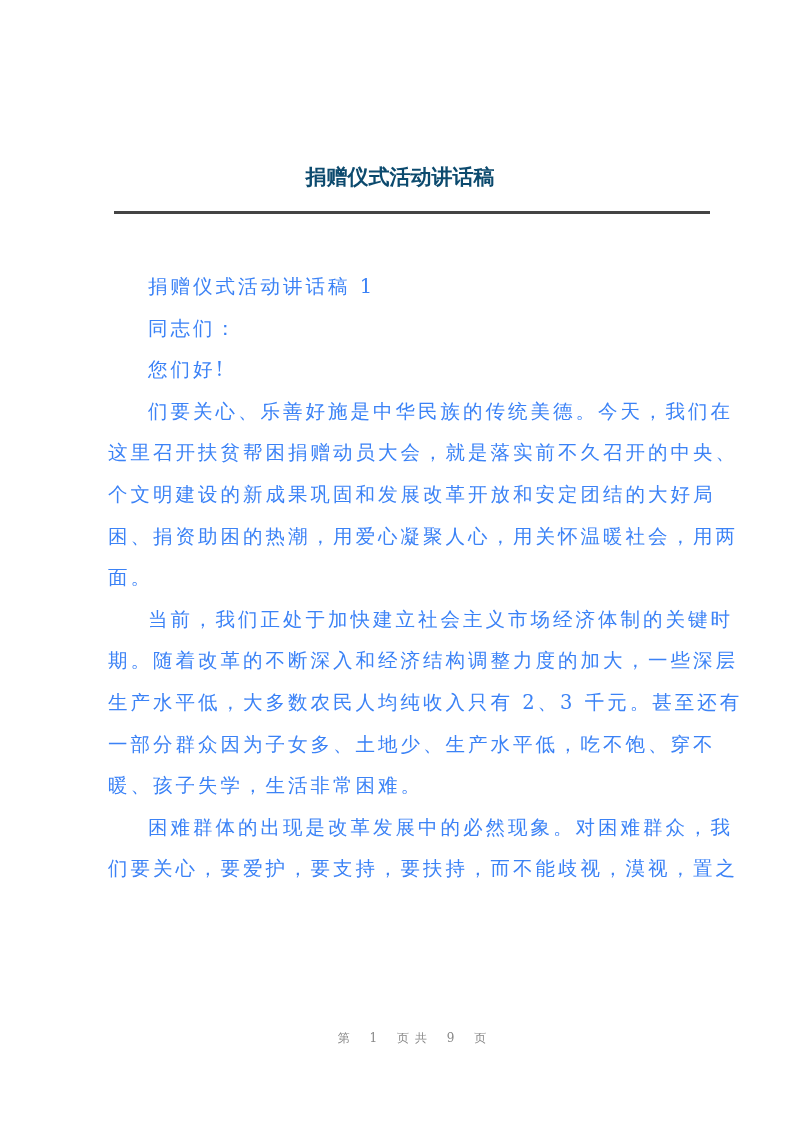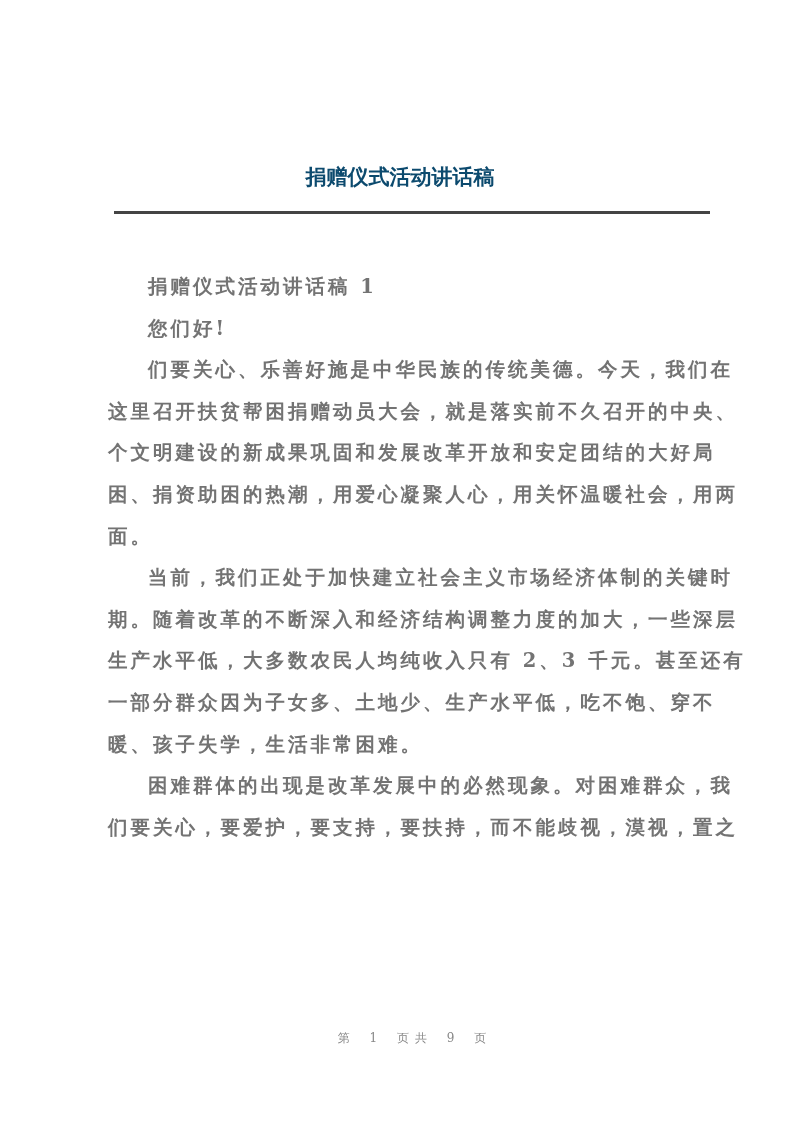--- a/index.html
+++ b/index.html
@@ -37,22 +37,21 @@
       background: #444444;
     }
     .body-text {
       position: absolute;
       top: 266px;
       left: 108px;
       width: 608px;
       font-size: 19.5px;
       line-height: 41.6px;
       letter-spacing: 3.0px;
-      color: #737373;
-      font-weight: bold;
+      color: #3b82f6;
     }
     .line {
       white-space: nowrap;
       height: 41.6px;
     }
     .indent {
       padding-left: 40px;
     }
     .footer {
       position: absolute;
@@ -68,20 +67,21 @@
     }
   </style>
 </head>
 <body>
 
 <div class="page-title">捐赠仪式活动讲话稿</div>
 <div class="title-rule"></div>
 
 <div class="body-text">
   <div class="line indent">捐赠仪式活动讲话稿 1</div>
+  <div class="line indent">同志们：</div>
   <div class="line indent">您们好!</div>
   <div class="line indent">们要关心、乐善好施是中华民族的传统美德。今天，我们在</div>
   <div class="line">这里召开扶贫帮困捐赠动员大会，就是落实前不久召开的中央、</div>
   <div class="line">个文明建设的新成果巩固和发展改革开放和安定团结的大好局</div>
   <div class="line">困、捐资助困的热潮，用爱心凝聚人心，用关怀温暖社会，用两</div>
   <div class="line">面。</div>
   <div class="line indent">当前，我们正处于加快建立社会主义市场经济体制的关键时</div>
   <div class="line">期。随着改革的不断深入和经济结构调整力度的加大，一些深层</div>
   <div class="line">生产水平低，大多数农民人均纯收入只有 2、3 千元。甚至还有</div>
   <div class="line">一部分群众因为子女多、土地少、生产水平低，吃不饱、穿不</div>

